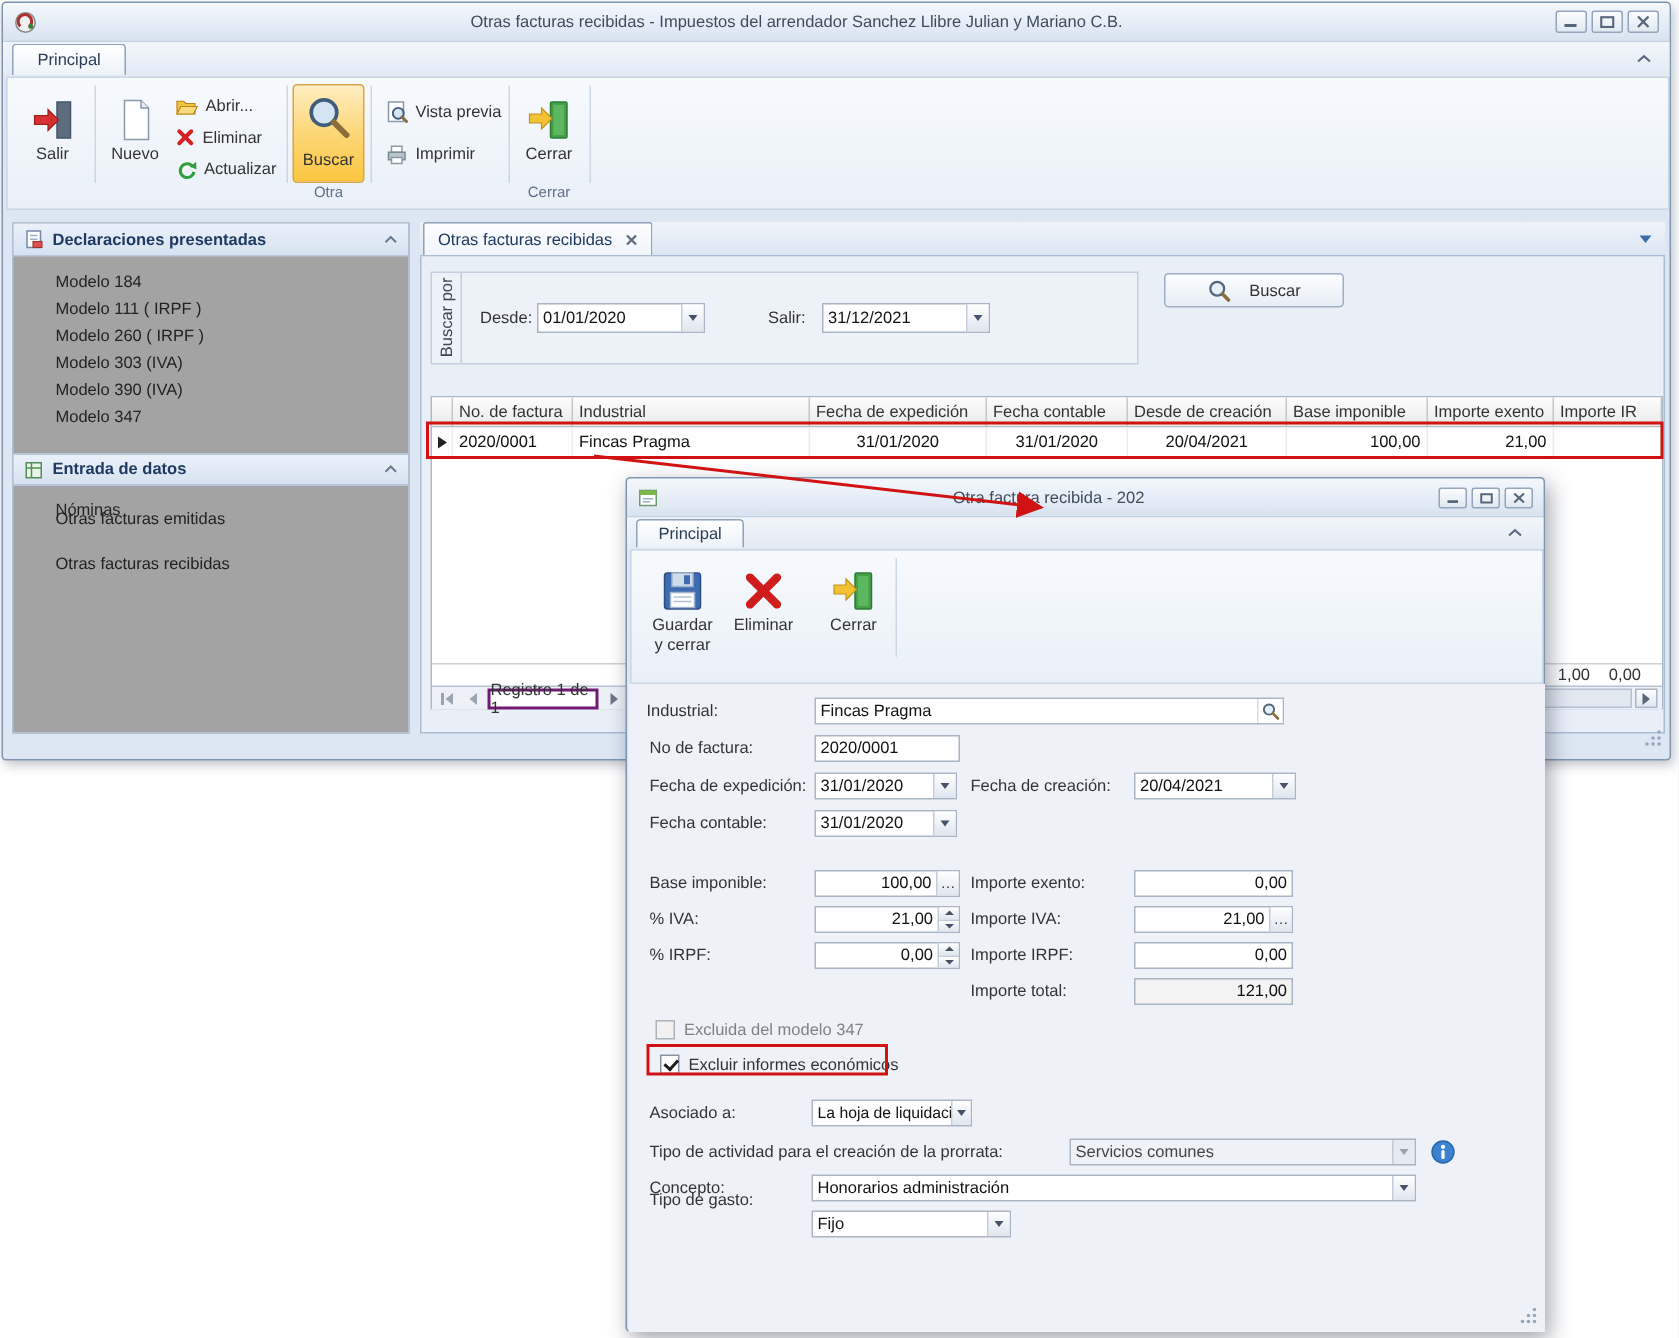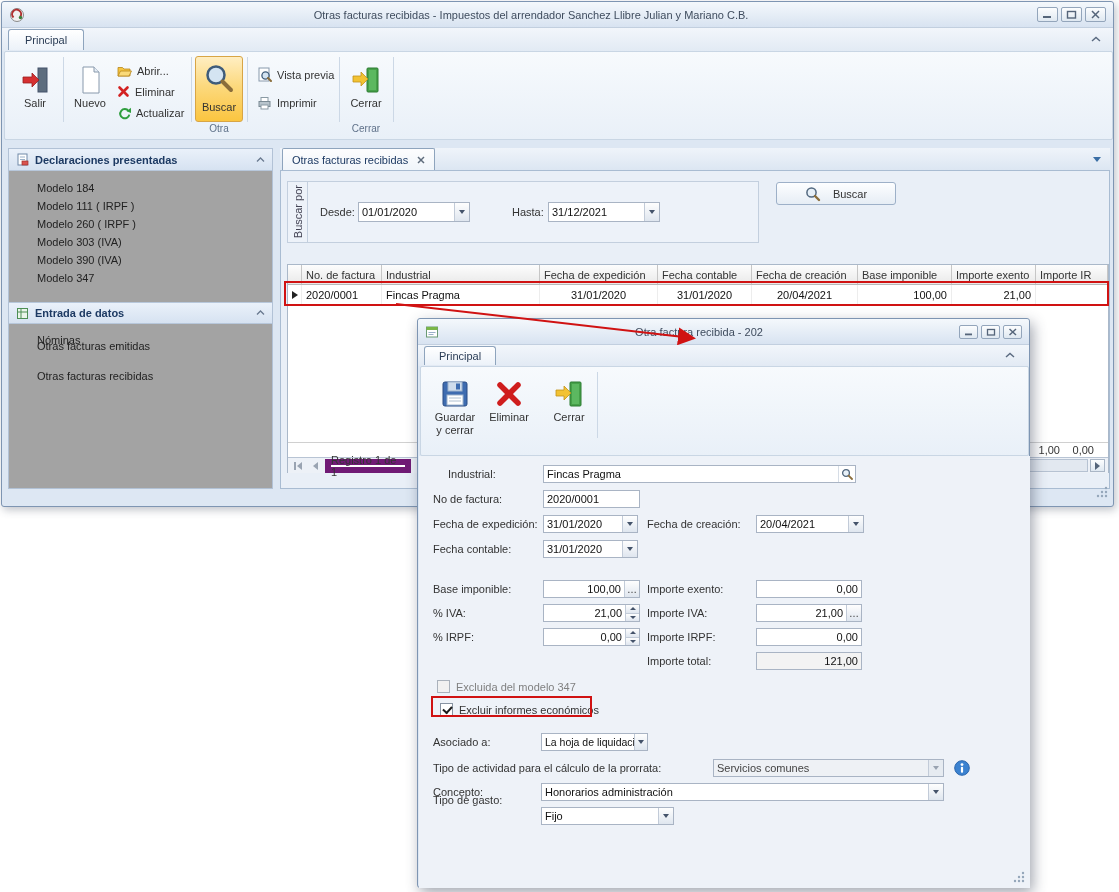--- a/index.html
+++ b/index.html
@@ -56,21 +56,21 @@
 .grow{position:absolute;left:0;top:20px;right:0;height:20px;display:flex;border-bottom:1px solid #e3e3e3;background:#fff}
 .gc{display:flex;align-items:center;padding:0 4px;border-right:1px solid #ededed;overflow:hidden;white-space:nowrap;color:#111}
 .cr{justify-content:flex-end}.cc{justify-content:center}
 .gfoot{position:absolute;left:0;right:0;top:177px;height:15px;background:#fff;border-top:1px solid #d0d0d0}
 .pager{position:absolute;left:0;right:0;top:192px;height:16px;display:flex;align-items:center;gap:3px;padding-left:3px;background:#edf1f7;border-top:1px solid #b8c4d4}
 .pbtn{width:14px;height:13px;display:flex;align-items:center;justify-content:center}
 .tl{width:0;height:0;border-top:4px solid transparent;border-bottom:4px solid transparent;border-right:5px solid #9aa4b2}
 .trr{width:0;height:0;border-top:4px solid transparent;border-bottom:4px solid transparent;border-left:5px solid #6b7686}
 .bar{width:2px;height:8px;background:#9aa4b2;margin-right:1px}
 .ri{width:0;height:0;border-top:4px solid transparent;border-bottom:4px solid transparent;border-left:6px solid #222}
-.regbox{width:86px;height:14px;border:6px solid #701a75;background:#fff;display:flex;align-items:center;justify-content:center;color:#333}
+.regbox{width:74px;height:14px;border:2px solid #701a75;background:#fff;display:flex;align-items:center;justify-content:center;color:#333}
 .hsc{position:absolute;top:1px;height:13px;background:#e2e8f0;border:1px solid #b6c2d2}
 .sbarbtn{position:absolute;right:3px;top:1px;width:15px;height:13px;border:1px solid #aab6c6;background:linear-gradient(#fcfdfe,#dfe8f1);display:flex;align-items:center;justify-content:center}
 .chk{position:absolute;width:13px;height:13px;border:1px solid #8793a2;background:#fff}
 .chk.dis{background:#f1f1f1;border-color:#aab2bc}
 .chk.on::after{content:"";position:absolute;left:2px;top:2px;width:7px;height:4px;border-left:2px solid #1c1c1c;border-bottom:2px solid #1c1c1c;transform:rotate(-48deg)}
 .anno{position:absolute;border:2px solid #d01212;z-index:120;pointer-events:none}
 .grip{position:absolute}
 .dlg-shadow{box-shadow:3px 5px 14px rgba(50,60,80,.45)}
 .mw-shadow{box-shadow:2px 3px 8px rgba(50,60,80,.30)}
 </style>
@@ -247,21 +247,21 @@
         <div class="vstrip">
             <span class="vtext">Buscar por</span>
           </div>
         <div class="lbl" style="left:32px;top:21px">Desde:</div>
         <div class="combo" style="left:70px;top:20px;width:112px;height:20px">
           <span class="cval">01/01/2020</span>
           <div class="cbtn">
               <div class="tri"></div>
             </div>
         </div>
-        <div class="lbl" style="left:224px;top:21px">Hasta:</div>
+        <div class="lbl" style="left:224px;top:21px">Salir:</div>
         <div class="combo" style="left:260px;top:20px;width:112px;height:20px">
           <span class="cval">31/12/2021</span>
           <div class="cbtn">
               <div class="tri"></div>
             </div>
         </div>
       </div>
 
       <div class="btn3d" style="left:495px;top:11px;width:120px;height:23px">
         <svg width="16" height="16">
@@ -271,21 +271,21 @@
         <span>Buscar</span>
       </div>
 
       <div class="grid" style="left:6px;top:93px;width:822px;height:209px">
         <div class="ghead">
           <div class="gh" style="width:14px;padding:0"></div>
           <div class="gh" style="width:80px">No. de factura</div>
           <div class="gh" style="width:158px">Industrial</div>
           <div class="gh" style="width:118px">Fecha de expedición</div>
           <div class="gh" style="width:94px">Fecha contable</div>
-          <div class="gh" style="width:106px">Fecha de creación</div>
+          <div class="gh" style="width:106px">Desde de creación</div>
           <div class="gh" style="width:94px">Base imponible</div>
           <div class="gh" style="width:84px">Importe exento</div>
           <div class="gh" style="flex:1">Importe IR</div>
         </div>
         <div class="grow">
           <div class="gc cc" style="width:14px;padding:0">
               <div class="ri"></div>
             </div>
           <div class="gc" style="width:80px">2020/0001</div>
           <div class="gc" style="width:158px">Fincas Pragma</div>
@@ -396,21 +396,21 @@
             <rect x="18" y="5" width="7" height="20" fill="#5cb860"></rect>
             <polygon points="2,11 10,11 10,7 17,14 10,21 10,17 2,17" fill="#f2c233" stroke="#c2921a" stroke-width="0.8"></polygon>
           </svg>
         <div class="cap">Cerrar</div>
       </div>
       <div class="rsep" style="left:176px"></div>
     </div>
 
     <div class="abs" style="left:1px;top:137px;width:611px;height:432px;background:#eef2f8">
 
-      <div class="lbl" style="left:29px;top:9px">Industrial:</div>
+      <div class="lbl" style="left:12px;top:9px">Industrial:</div>
       <div class="combo" style="left:124px;top:9px;width:313px">
         <input class="cfield" value="Fincas Pragma" style="">
         <div class="cbtn" style="width:17px;background:#fff;border-left:1px solid #d6dde6">
           <svg width="12" height="12">
               <circle cx="5" cy="5" r="3.4" fill="#e7f0f8" stroke="#51677e" stroke-width="1.3"></circle>
               <line x1="7.6" y1="7.6" x2="11" y2="11" stroke="#8a6d3b" stroke-width="1.8" stroke-linecap="round"></line>
             </svg>
         </div>
       </div>
 
@@ -495,21 +495,21 @@
       <div class="lbl" style="left:40px;top:245px">Excluir informes económicos</div>
 
       <div class="lbl" style="left:14px;top:277px">Asociado a:</div>
       <div class="combo" style="left:122px;top:277px;width:107px">
         <span class="cval" style="font-size:10.5px">La hoja de liquidación</span>
         <div class="cbtn" style="width:13px">
             <div class="tri"></div>
           </div>
       </div>
 
-      <div class="lbl" style="left:14px;top:303px">Tipo de actividad para el cálculo de la prorrata:</div>
+      <div class="lbl" style="left:14px;top:303px">Tipo de actividad para el creación de la prorrata:</div>
       <div class="combo dis" style="left:294px;top:303px;width:231px">
         <span class="cval">Servicios comunes</span>
         <div class="cbtn">
             <div class="tri"></div>
           </div>
       </div>
       <svg class="abs" style="left:535px;top:304px" width="16" height="16">
           <circle cx="8" cy="8" r="7.3" fill="#3b82d0" stroke="#2a66ad"></circle>
           <circle cx="8" cy="4.6" r="1.4" fill="#fff"></circle>
           <rect x="6.9" y="6.7" width="2.2" height="6" rx="1" fill="#fff"></rect>

